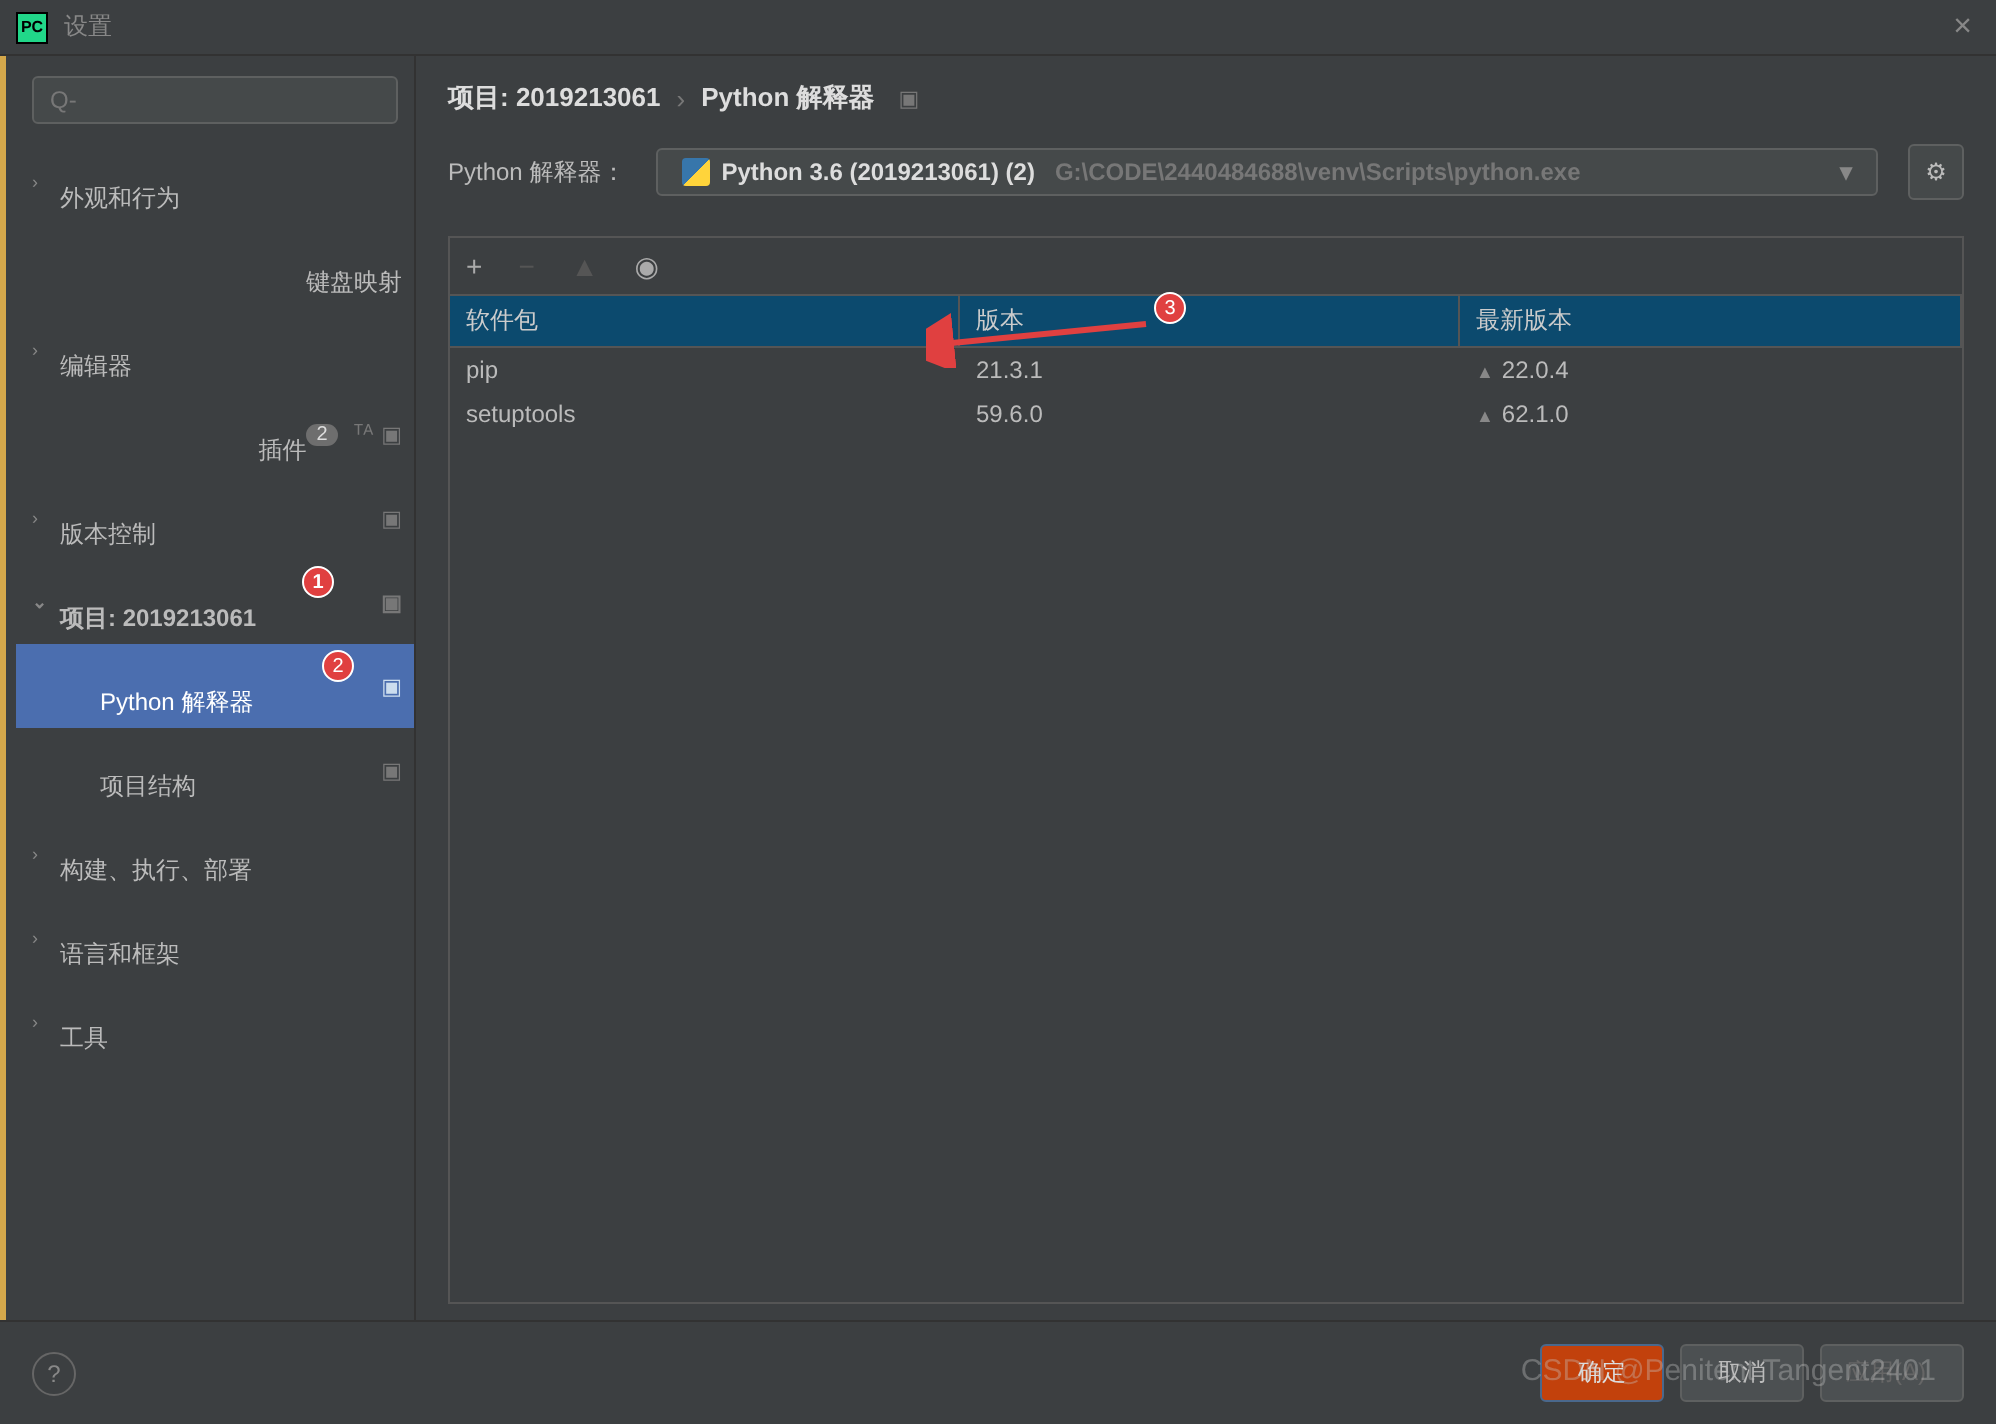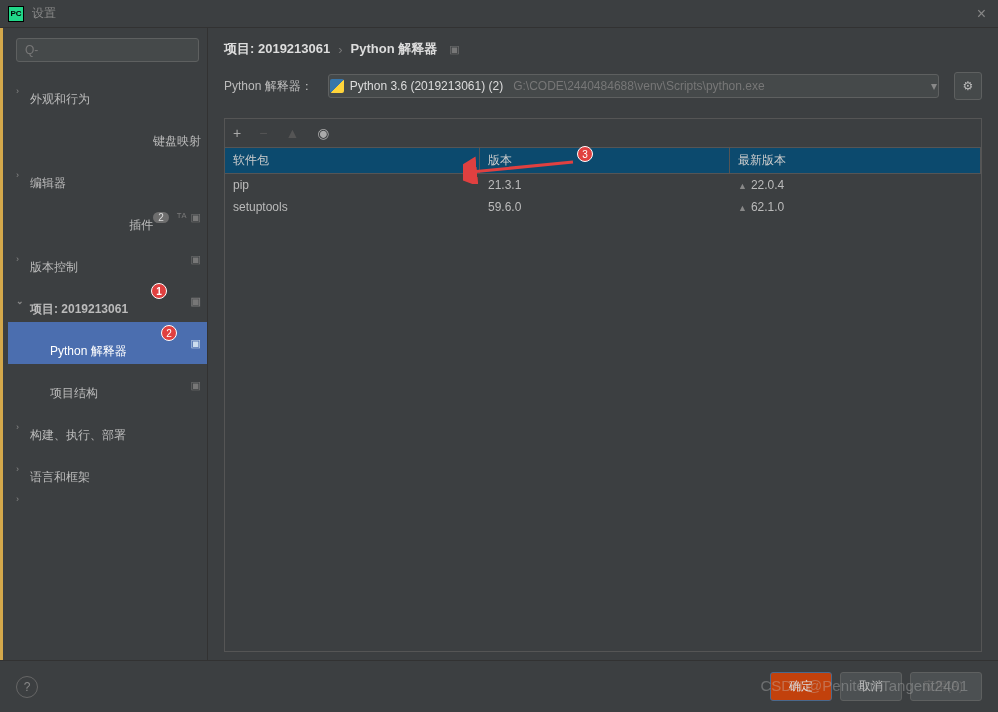--- a/index.html
+++ b/index.html
@@ -136,24 +136,25 @@
       align-items: center;
       gap: 15px;
       margin-bottom: 18px;
     }
     .interp-label { color: #bbb; }
     .interp-select {
       flex: 1;
       background: #45494a;
       border: 1px solid #5e6060;
       border-radius: 3px;
-      padding: 4px 1px;
+      padding: 4px 12px;
       display: flex;
       align-items: center;
       gap: 6px;
+      font-weight: bold;
     }
     .py-icon {
       width: 14px; height: 14px;
       background: linear-gradient(135deg, #3776ab 50%, #ffd43b 50%);
       border-radius: 2px;
     }
     .interp-name { color: #ddd; }
     .interp-path { color: #777; margin-left: 4px; }
     .interp-chev { margin-left: auto; color: #888; }
     .gear-btn {
@@ -320,20 +321,21 @@
     <div class="tree-item">
       <span class="chevron">›</span>
       <span class="tree-label">构建、执行、部署</span>
     </div>
     <div class="tree-item">
       <span class="chevron">›</span>
       <span class="tree-label">语言和框架</span>
     </div>
     <div class="tree-item">
       <span class="chevron">›</span>
+      <span class="tree-label">工具</span>
     </div>
   </div>
 
   <div class="content">
     <div class="breadcrumb">
       <span class="crumb-bold">项目: 2019213061</span>
       <span class="sep">›</span>
       <span class="crumb-bold">Python 解释器</span>
       <span class="icon-right">▣</span>
     </div>

